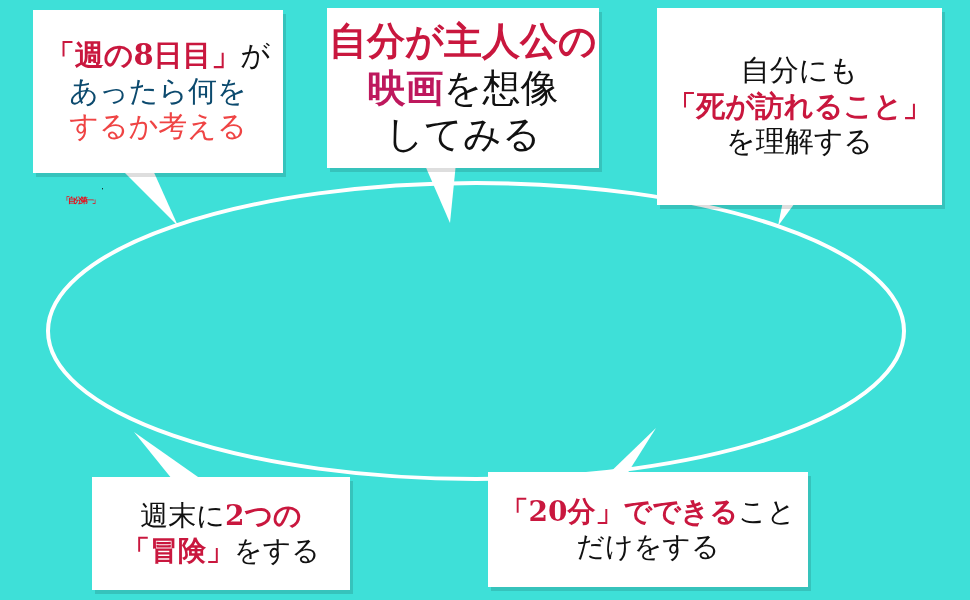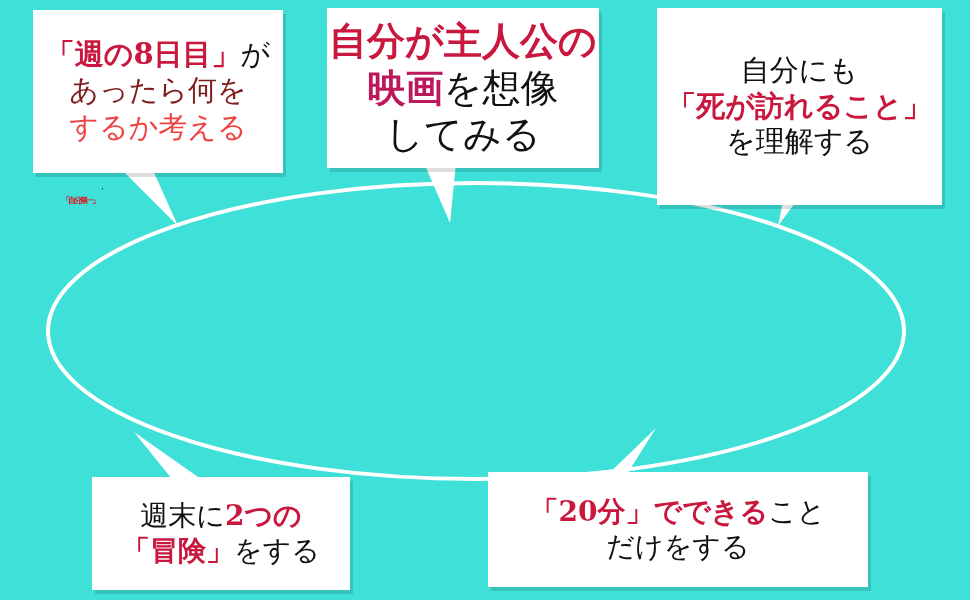--- a/index.html
+++ b/index.html
@@ -30,21 +30,21 @@
   .k{color:#111111;}
 
   
   .tail{position:absolute;z-index:4;pointer-events:none;}
 
   
   #box-top-left   {left:33px;  top:10px;  width:250px; height:163px; font-size:29px;}
   #box-top-center {left:327px; top:8px;   width:272px; height:160px; font-size:38px;}
   #box-top-right  {left:657px; top:8px;   width:285px; height:197px; font-size:29px;}
   #box-bottom-left{left:92px;  top:477px; width:258px; height:113px; font-size:28px;}
-  #box-bottom-right{left:488px;top:472px; width:380px; height:115px; font-size:28px;}
+  #box-bottom-right{left:488px;top:472px; width:320px; height:115px; font-size:28px;}
 
   
   #headline{
     position:absolute;left:0;top:196px;width:958px;height:270px;z-index:6;
     pointer-events:none;
   }
   .hl-row{display:flex;align-items:baseline;justify-content:flex-start;white-space:nowrap;}
   #hl-row-1{padding-left:62px;}
   #hl-row-2{padding-left:160px;margin-top:-18px;}
   .big-red{
@@ -102,21 +102,21 @@
       <span class="big-red" style="color: rgb(234, 10, 24); font-size: 8px;">「自分第一」</span>
       <span class="mid-black" style="color: rgb(17, 17, 17); font-size: 1px;">で生きられたら、</span>
     </div>
     <div class="hl-row" id="hl-row-2">
       <span class="big-black" style="color: rgb(17, 17, 17); font-size: 0px;">人生はもっとうまくいく。</span>
     </div>
   </div>
 
   <div class="callout" id="box-top-left">
       <span class="ln"><span class="r" style="color: rgb(201, 23, 62);">「週の8日目」</span><span class="k" style="color: rgb(17, 17, 17);">が</span></span>
-      <span class="ln"><span class="k" style="color: #7f1d1d; font-family: Liberation Mono, monospace;">あったら何を</span></span>
+      <span class="ln"><span class="k" style="color: #0c4a6e;">あったら何を</span></span>
       <span class="ln"><span class="k" style="color: #ef4444;">するか考える</span></span>
     </div>
 
   <div class="callout" id="box-top-center">
       <span class="ln"><span class="r" style="color: rgb(201, 23, 62);">自分が主人公の</span></span>
       <span class="ln"><span class="r" style="color: #be185d;">映画</span><span class="k" style="color: rgb(17, 17, 17);">を想像</span></span>
       <span class="ln"><span class="k" style="color: rgb(17, 17, 17);">してみる</span></span>
     </div>
 
   <div class="callout" id="box-top-right">

